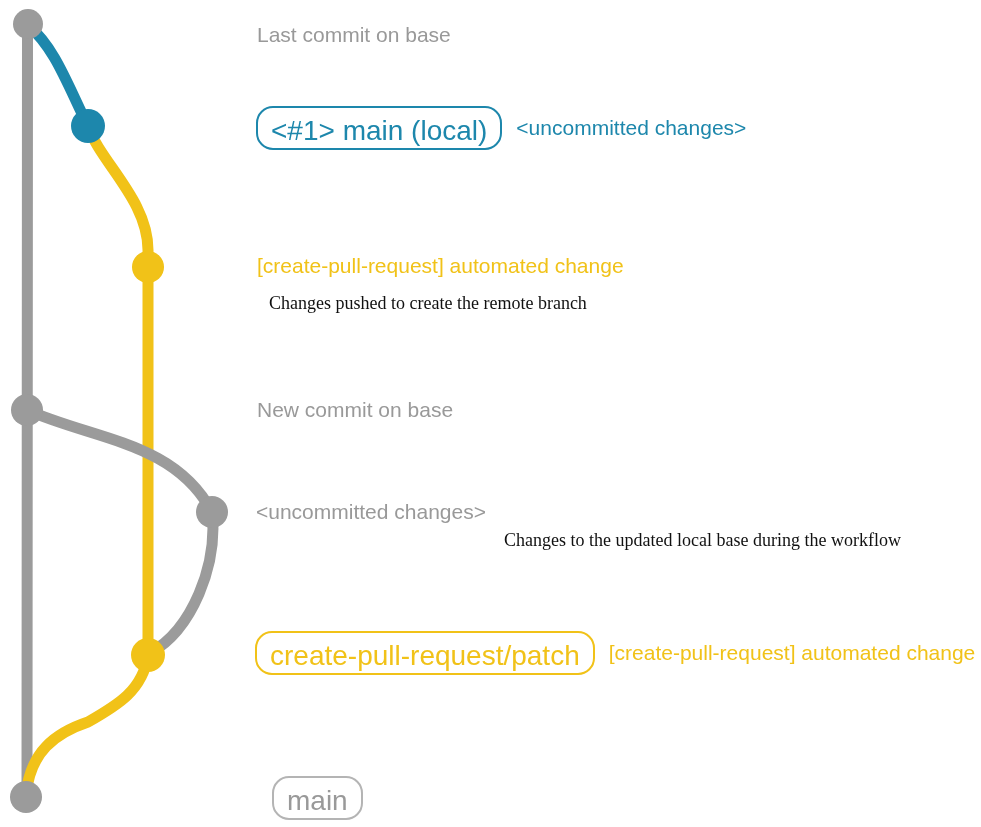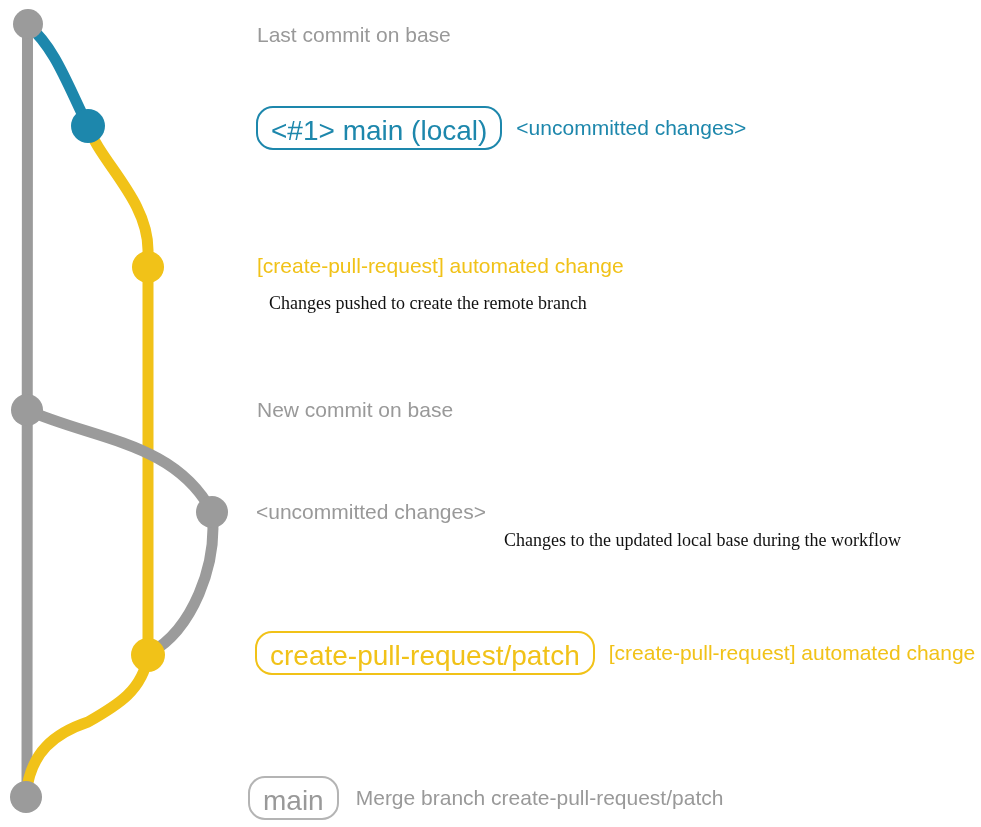--- a/index.html
+++ b/index.html
@@ -96,18 +96,17 @@
   <div class="row" style="left:256px; top:492px;">
     <span class="title gray-text">&lt;uncommitted changes&gt;</span>
   </div>
   <div class="desc" style="left:488px; top:529px;margin-left:16px;">Changes to the updated local base during the workflow</div>
 
   <div class="row" style="left:255px; top:633px;">
     <span class="badge yellow">create-pull-request/patch</span>
     <span class="title yellow-text">[create-pull-request] automated change</span>
   </div>
 
-  <div class="row" style="left:248px; top:778px; gap:17px;">
+  <div class="row" style="left:272px; top:778px; gap:17px;">
     <span class="badge gray">main</span>
-    <span class="title gray-text">Merge branch create-pull-request/patch</span>
   </div>
 
 </div>
 
 </body></html>

